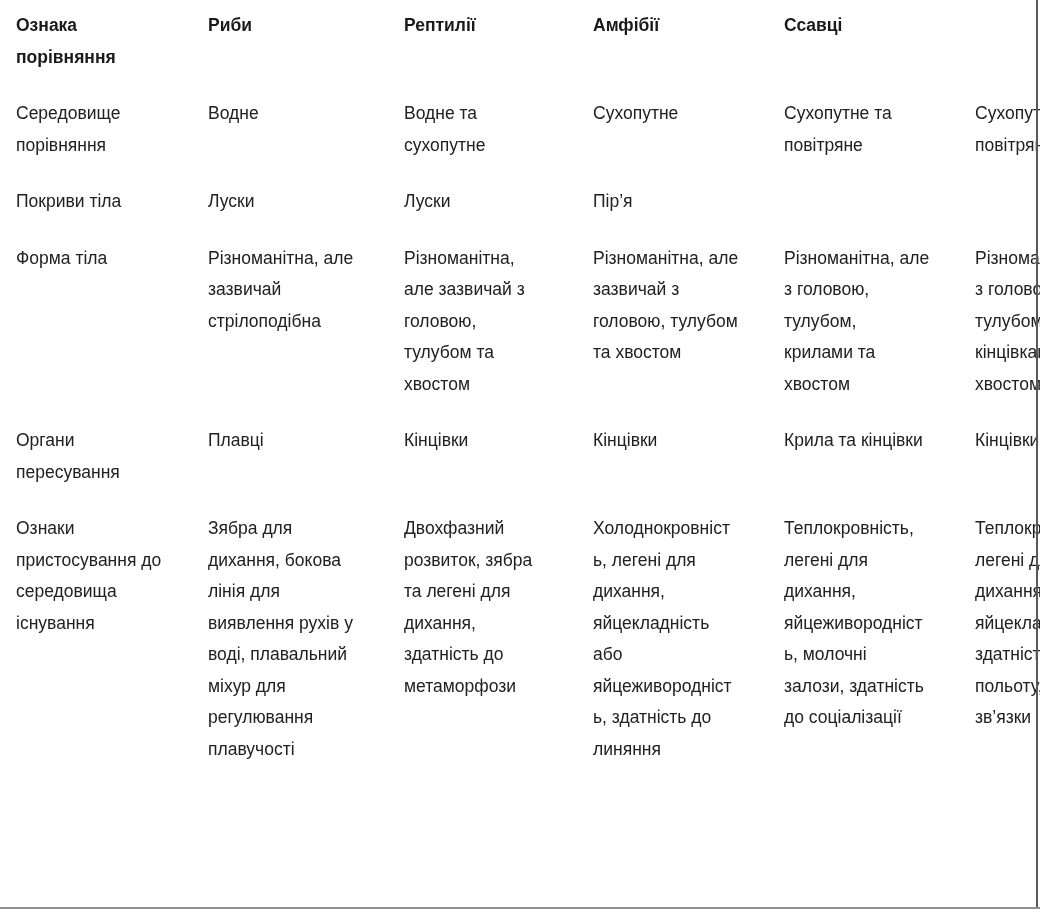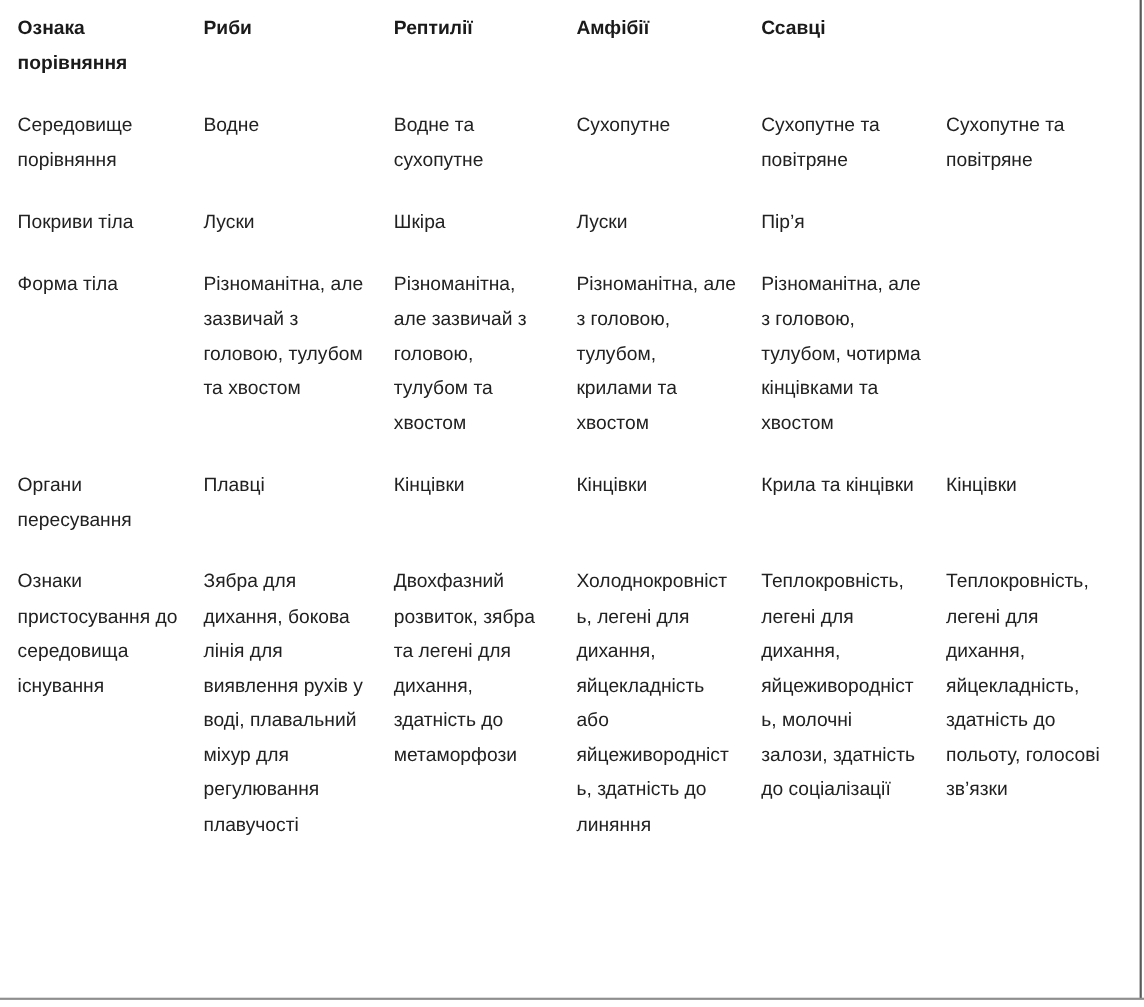--- a/index.html
+++ b/index.html
@@ -21,20 +21,21 @@
     left: 0;
     width: 1036px;
     box-sizing: border-box;
     padding: 10px 0 0 16px;
     background: #ffffff;
   }
   .row {
     display: grid;
     grid-template-columns: 169px 173px 166px 168px 168px 176px;
     margin-bottom: 25px;
+    gap: 23px;
   }
   .cell {
     padding-right: 22px;
     box-sizing: border-box;
     font-size: 17.5px;
     line-height: 31.5px;
     overflow-wrap: break-word;
     word-break: break-word;
     color: #212121;
   }
@@ -77,27 +78,27 @@
     <div class="cell">Водне</div>
     <div class="cell">Водне та сухопутне</div>
     <div class="cell">Сухопутне</div>
     <div class="cell">Сухопутне та повітряне</div>
     <div class="cell">Сухопутне та повітряне</div>
   </div>
 
   <div class="row">
     <div class="cell">Покриви тіла</div>
     <div class="cell">Луски</div>
-    <div class="cell">Шкіра</div>
     <div class="cell">Луски</div>
     <div class="cell">Пір’я</div>
   </div>
 
   <div class="row">
     <div class="cell">Форма тіла</div>
+    <div class="cell">Різноманітна, але зазвичай стрілоподібна</div>
     <div class="cell">Різноманітна, але зазвичай з головою, тулубом та хвостом</div>
     <div class="cell">Різноманітна, але зазвичай з головою, тулубом та хвостом</div>
     <div class="cell">Різноманітна, але з головою, тулубом, крилами та хвостом</div>
     <div class="cell">Різноманітна, але з головою, тулубом, чотирма кінцівками та хвостом</div>
   </div>
 
   <div class="row">
     <div class="cell">Органи пересування</div>
     <div class="cell">Плавці</div>
     <div class="cell">Кінцівки</div>

